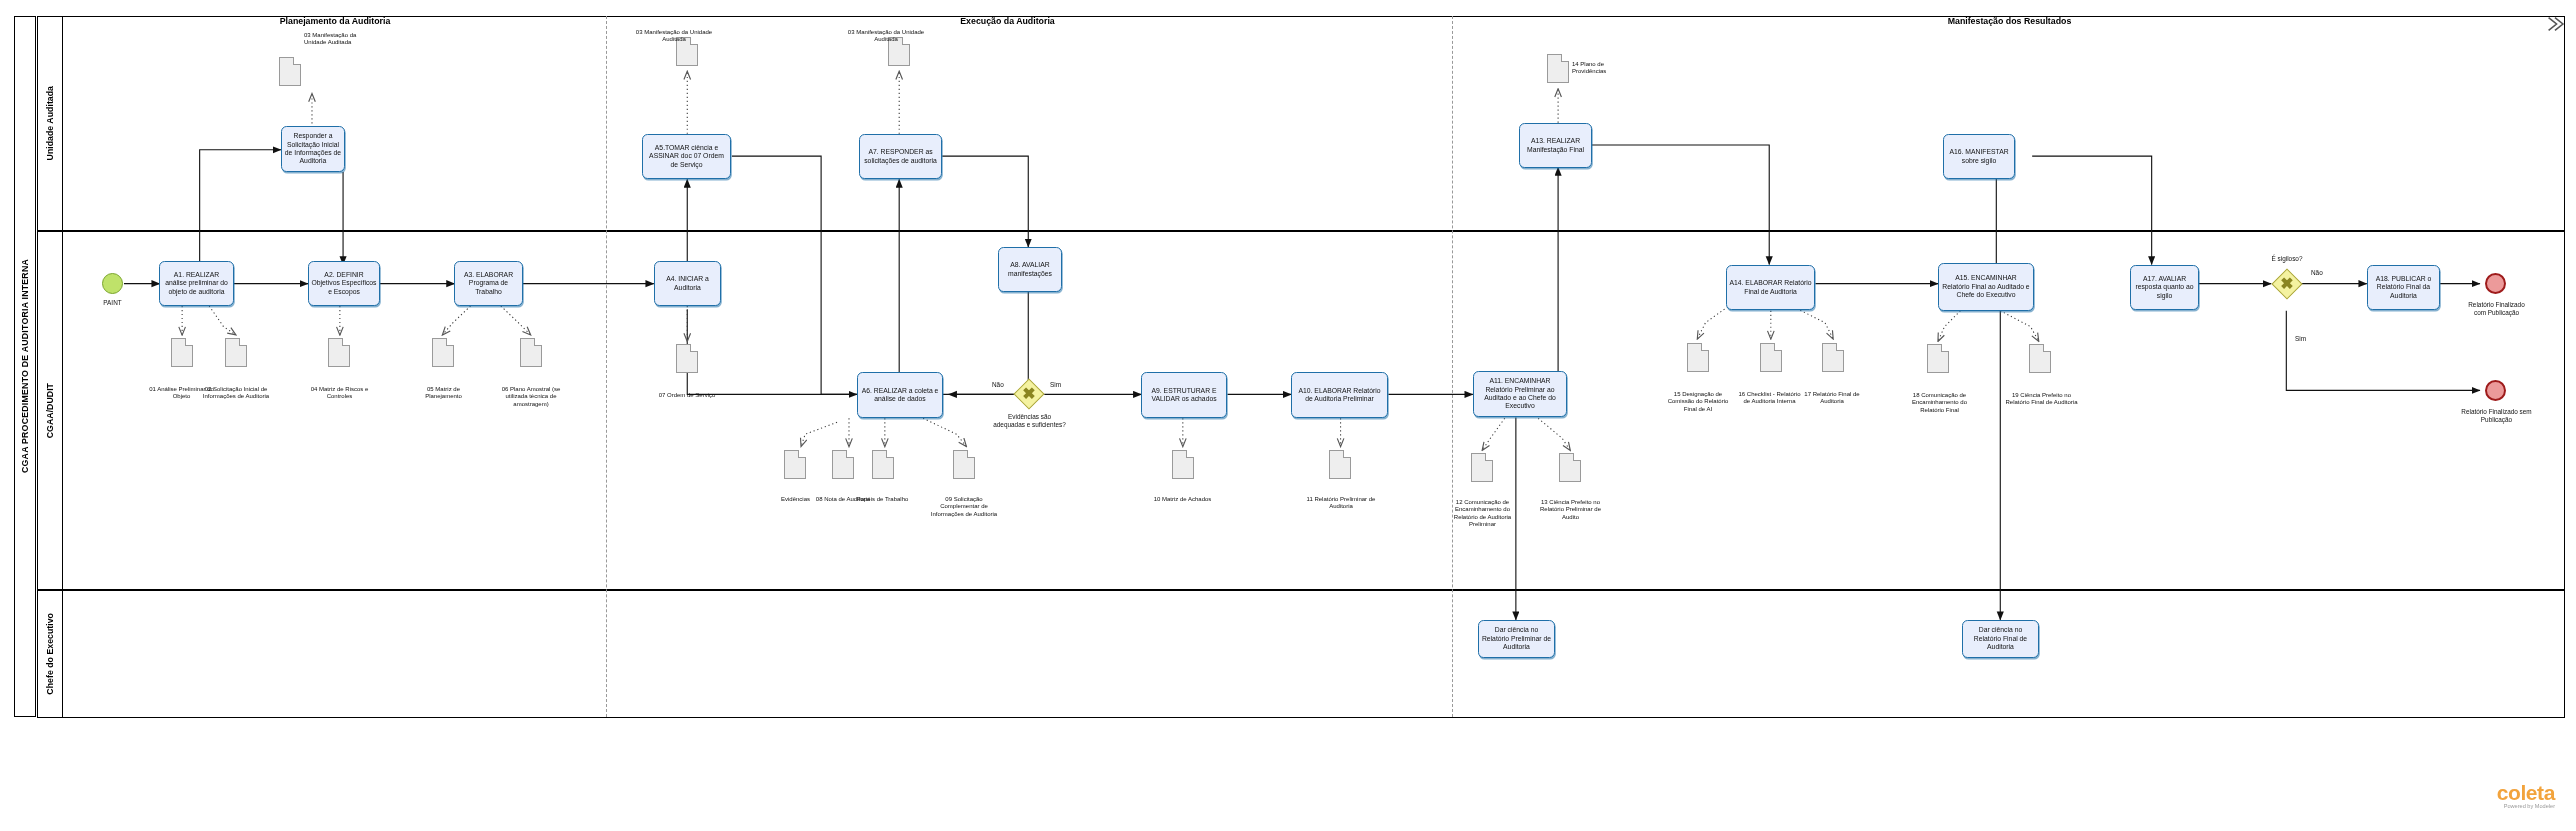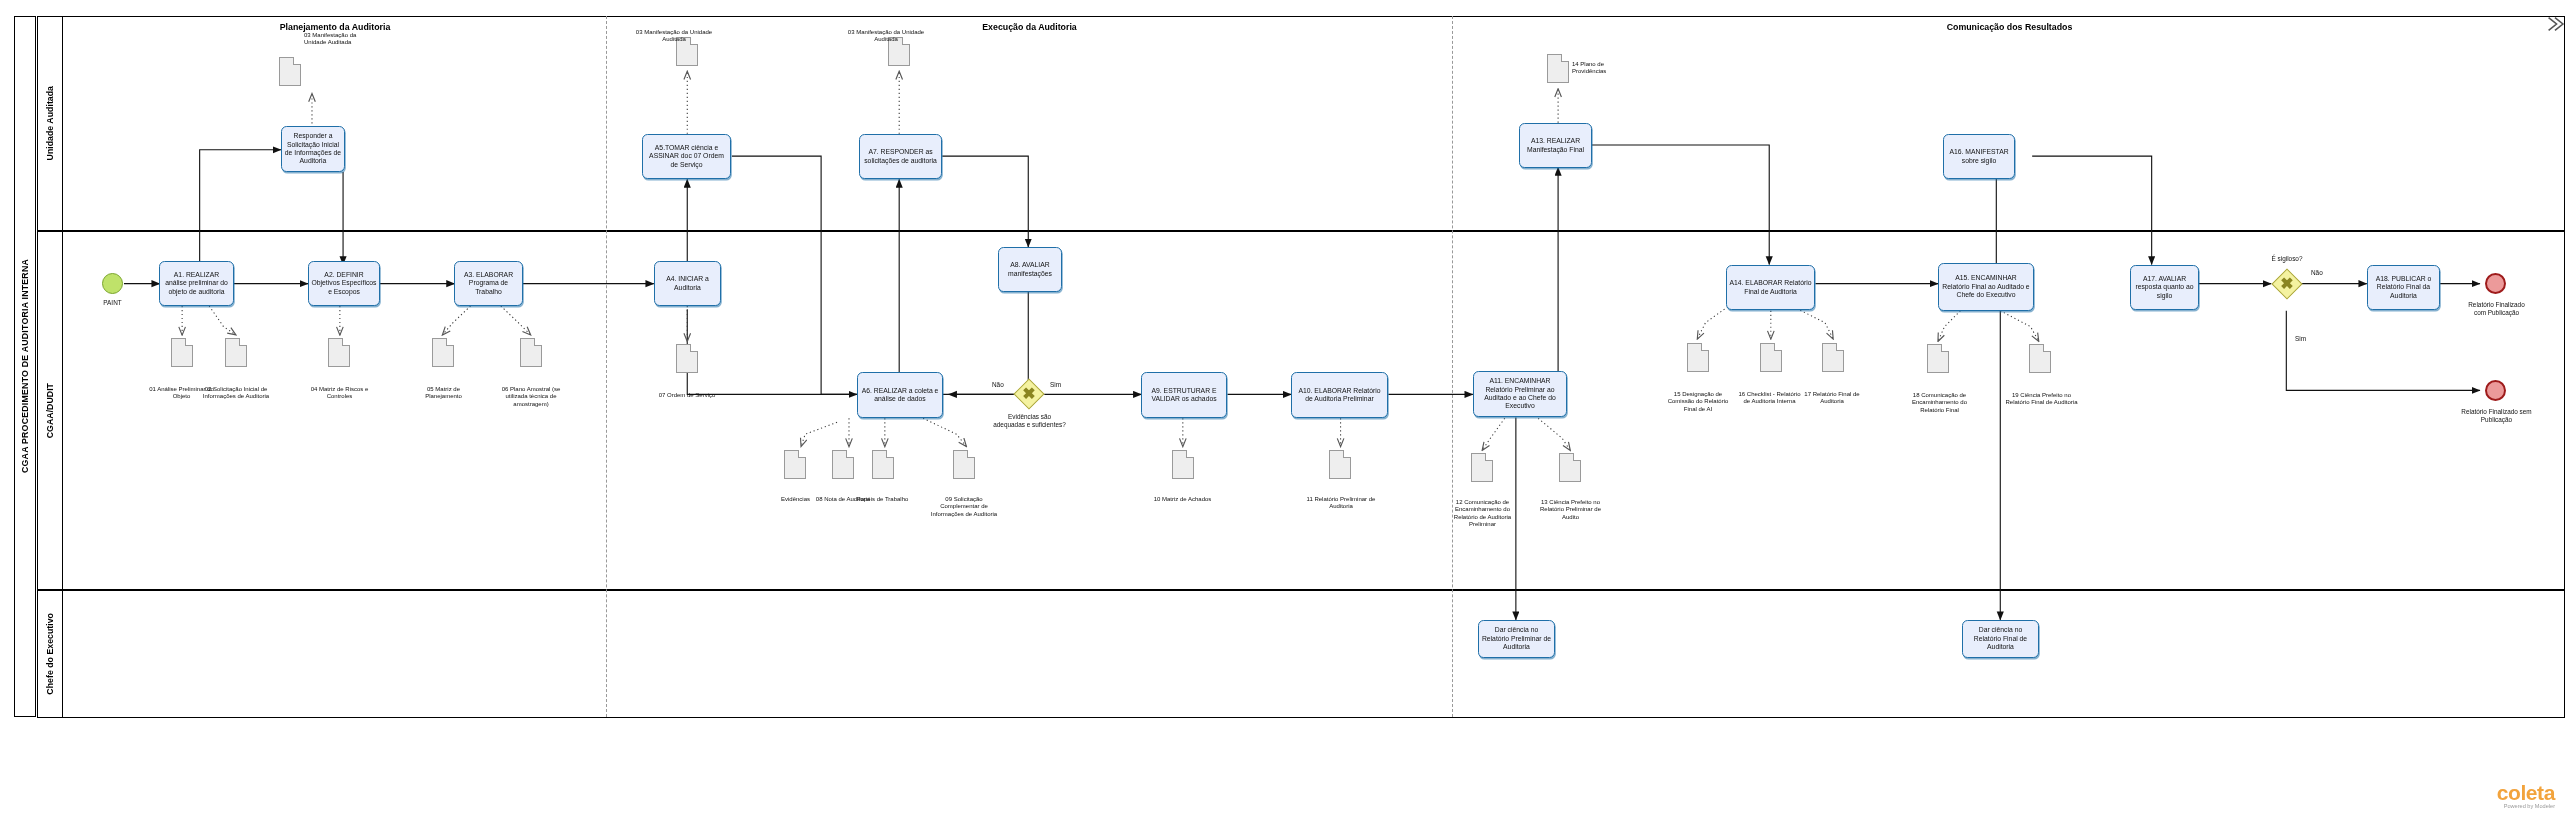--- a/index.html
+++ b/index.html
@@ -44,21 +44,21 @@
   .lane-body {
     position:absolute;
     border:0.8px solid #000;
     background:#fff;
   }
 
   
   .phase-band {
     position:absolute;
     top:16px; height:16px;
-    display:flex; align-items:flex-end; justify-content:center;
+    display:flex; align-items:flex-start; justify-content:center;
     font-size:8.8px; font-weight:bold; color:#000;
   }
   .phase-sep {
     position:absolute;
     width:0; border-left:0.8px dashed #999;
   }
   .chev {
     position:absolute;
     top:16px; width:17.5px; height:16px;
   }
@@ -152,25 +152,25 @@
   <div class="lane-body" style="left:62px; top:231px; width:2503px; height:359px;"></div>
 
   <div class="lane-label" style="left:37px; top:590px; height:128px;">
     <span>Chefe do Executivo</span>
   </div>
   <div class="lane-body" style="left:62px; top:590px; width:2503px; height:128px;"></div>
 
   <div class="phase-band" style="left:64px; width:542px;">
     <span>Planejamento da Auditoria</span>
   </div>
-  <div class="phase-band" style="left:607px; width:845px;">
+  <div class="phase-band" style="left:585px; width:845px;">
     <span>Execução da Auditoria</span>
   </div>
   <div class="phase-band" style="left:1454px; width:1111px;">
-    <span>Comunicação dos Resultados</span>
+    <span>Manifestação dos Resultados</span>
   </div>
 
   <div class="phase-sep" style="left:606px; top:16px; height:701px;"></div>
   <div class="phase-sep" style="left:1452px; top:16px; height:701px;"></div>
 
   <svg class="chev" style="left:2547px;" viewBox="0 0 22 20">
     <path d="M2 2 L12 10 L2 18" fill="none" stroke="#555" stroke-width="2"></path>
     <path d="M10 2 L20 10 L10 18" fill="none" stroke="#555" stroke-width="2"></path>
   </svg>
 

